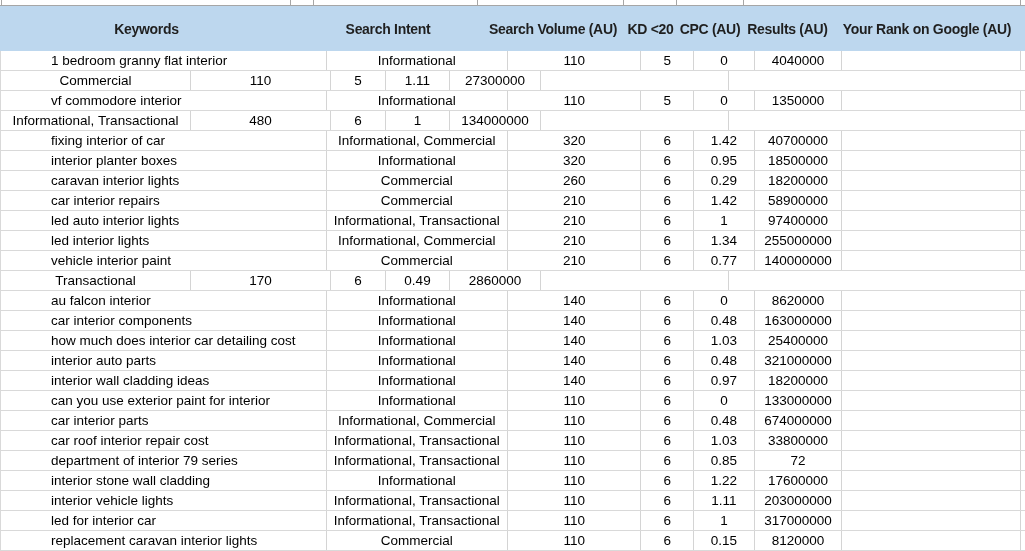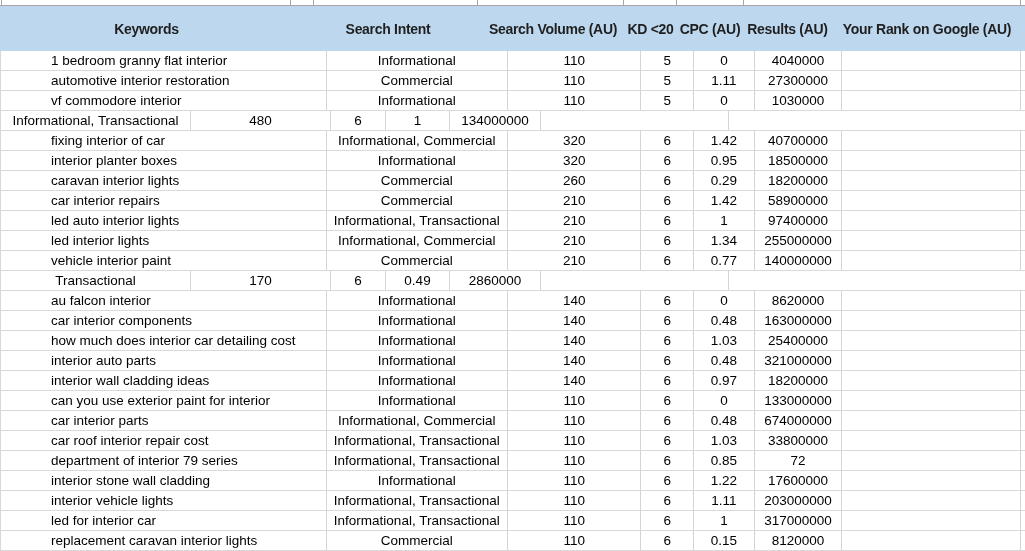--- a/index.html
+++ b/index.html
@@ -92,36 +92,35 @@
         <div class="cell c0 align-left">1 bedroom granny flat interior</div>
         <div class="cell c1">Informational</div>
         <div class="cell c2">110</div>
         <div class="cell c3">5</div>
         <div class="cell c4">0</div>
         <div class="cell c5">4040000</div>
         <div class="cell c6"></div>
         <div class="cell sliver"></div>
       </div>
       <div class="row">
-        <div class="cell c0 align-left">automotive interior restoration</div>
         <div class="cell c1">Commercial</div>
         <div class="cell c2">110</div>
         <div class="cell c3">5</div>
         <div class="cell c4">1.11</div>
         <div class="cell c5">27300000</div>
         <div class="cell c6"></div>
         <div class="cell sliver"></div>
       </div>
       <div class="row">
         <div class="cell c0 align-left">vf commodore interior</div>
         <div class="cell c1">Informational</div>
         <div class="cell c2">110</div>
         <div class="cell c3">5</div>
         <div class="cell c4">0</div>
-        <div class="cell c5">1030000</div>
+        <div class="cell c5">1350000</div>
         <div class="cell c6"></div>
         <div class="cell sliver"></div>
       </div>
       <div class="row">
         <div class="cell c1">Informational, Transactional</div>
         <div class="cell c2">480</div>
         <div class="cell c3">6</div>
         <div class="cell c4">1</div>
         <div class="cell c5">134000000</div>
         <div class="cell c6"></div>

